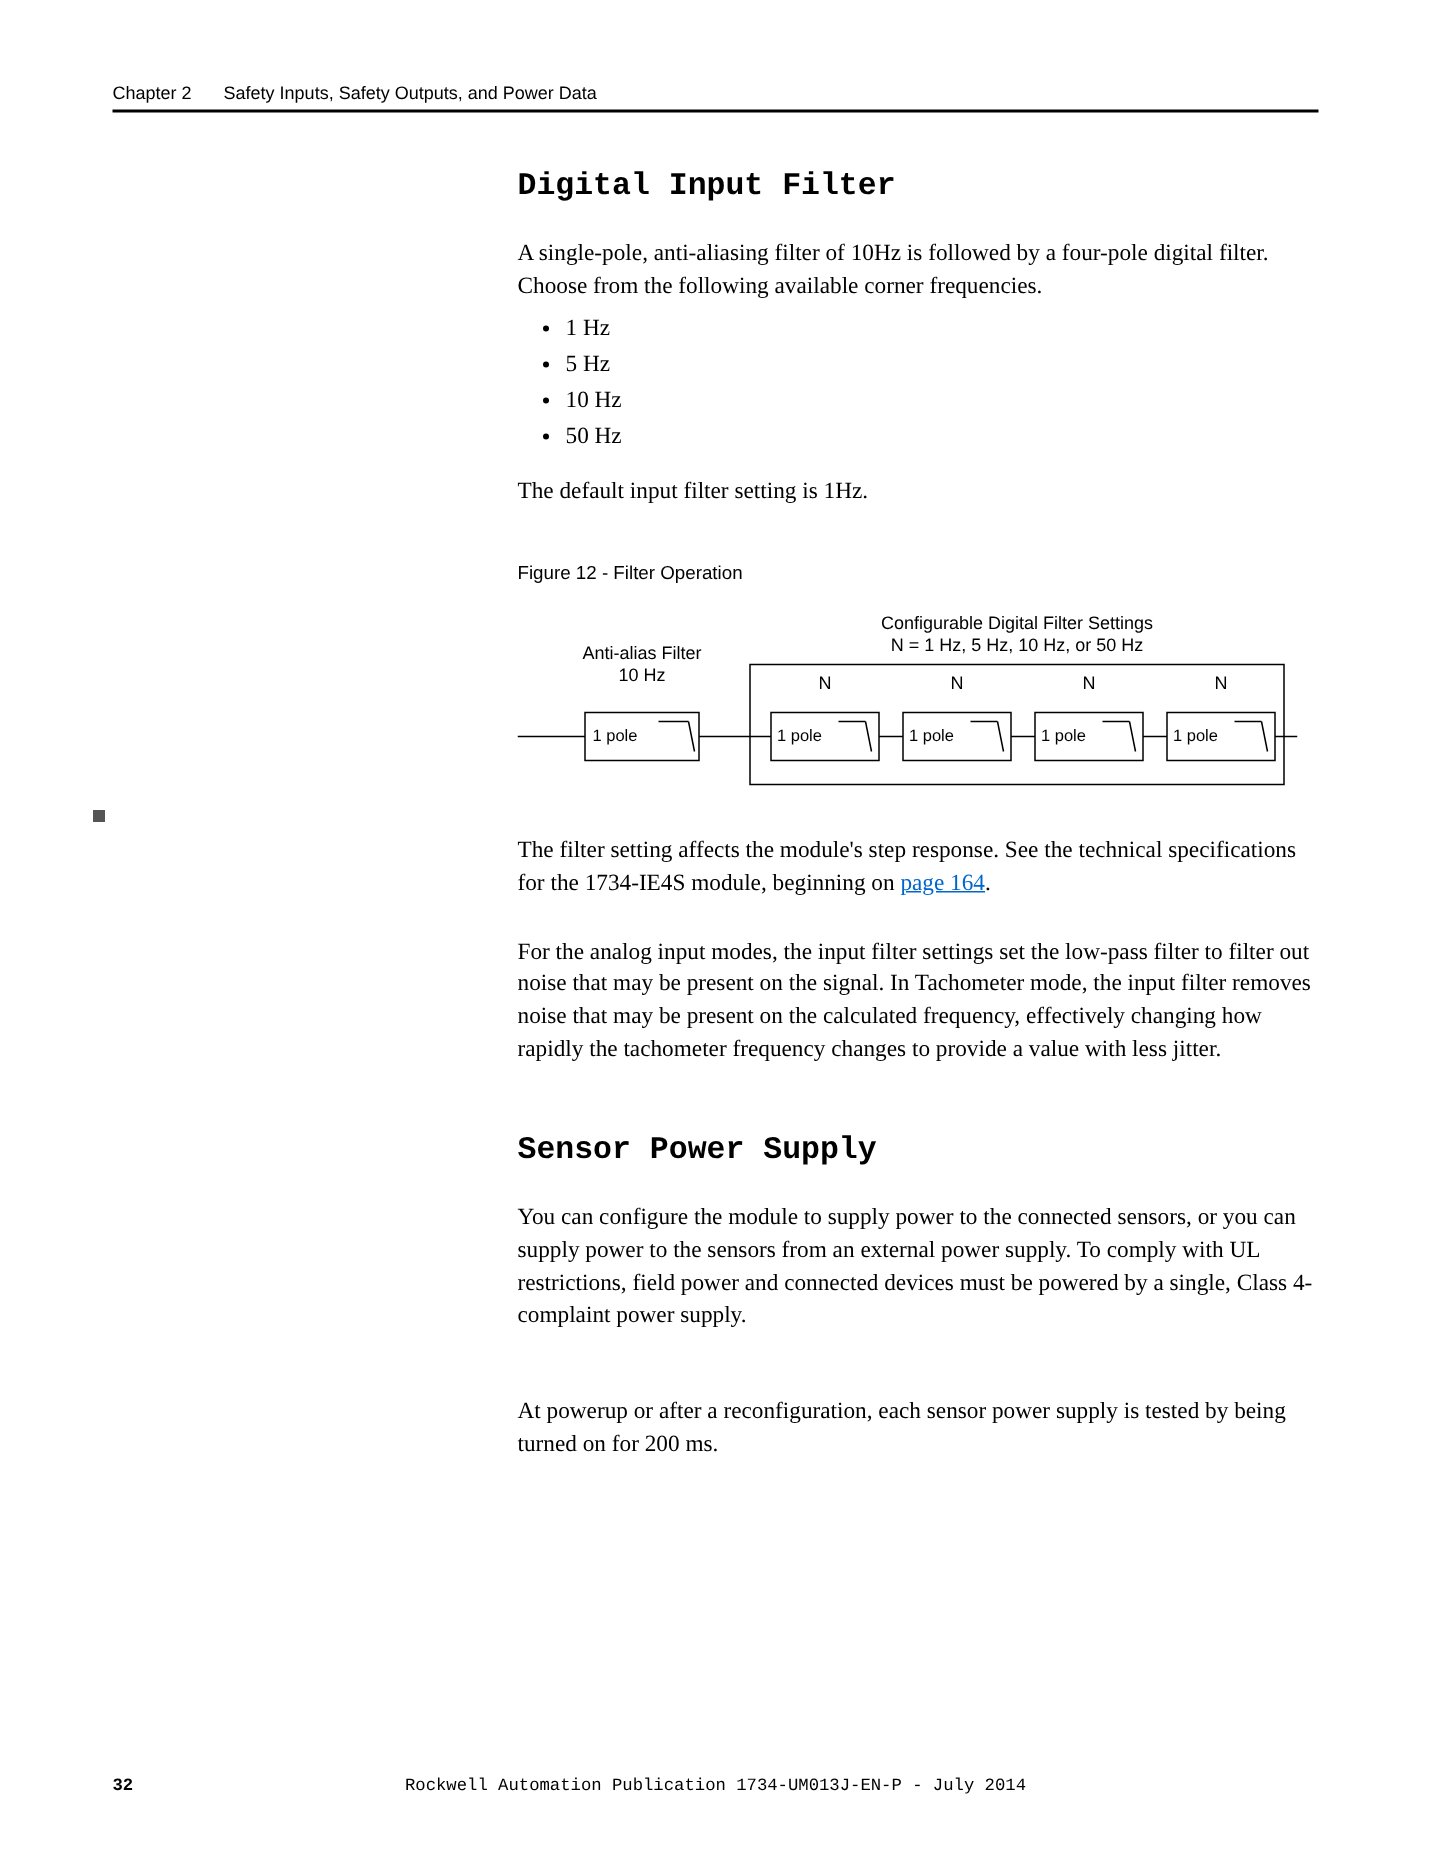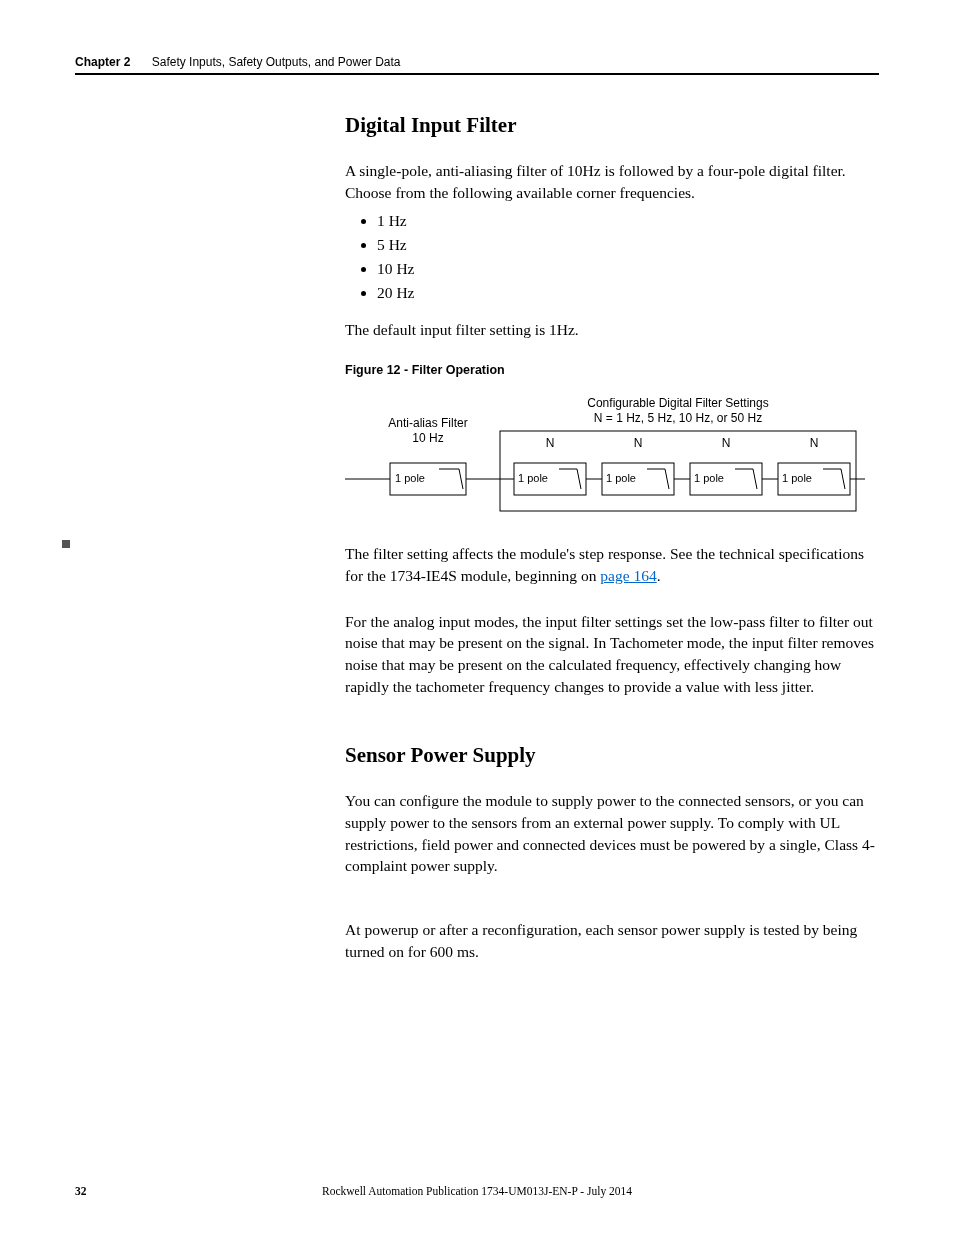--- a/index.html
+++ b/index.html
@@ -16,70 +16,70 @@
     padding: 55px 75px 40px 75px;
     box-sizing: border-box;
     height: 100%;
     position: relative;
   }
   .header-row {
     font-family: Arial, Helvetica, sans-serif;
     font-size: 12px;
     margin-bottom: 4px;
   }
-  .chapter-label { font-weight: bold; }
+  .chapter-label { font-weight: normal; }
   .chapter-title { margin-left: 18px; font-weight: normal; }
   .header-rule {
     border: none;
     border-top: 2px solid #000;
     margin: 0 0 38px 0;
   }
   .content { margin-left: 270px; }
   .section-heading {
-    font-family: Liberation Serif, serif;
+    font-family: Liberation Mono, monospace;
     font-weight: bold;
     font-size: 21px;
     margin: 0 0 22px 0;
   }
   .body-text {
     font-size: 15.5px;
     line-height: 1.4;
     margin: 0 0 6px 0;
   }
   ul.freq-list {
     margin: 6px 0 14px 32px;
     padding: 0;
     list-style: disc;
     font-size: 15.5px;
     line-height: 1.55;
   }
   .figure-caption {
     font-family: Arial, Helvetica, sans-serif;
-    font-weight: bold;
+    font-weight: normal;
     font-size: 12.5px;
-    margin: 22px 0 10px 0;
+    margin: 36px 0 10px 0;
   }
   .figure-wrap {
     margin: 0 0 22px 0;
   }
   .body-text a { color: #0066cc; }
   .change-bar {
     position: absolute;
     left: 62px;
     top: 540px;
     width: 8px;
     height: 8px;
     background: #555;
   }
   .footer {
     position: absolute;
     bottom: 38px;
     left: 75px;
     right: 75px;
-    font-family: Liberation Serif, serif;
+    font-family: Liberation Mono, monospace;
     font-size: 11.5px;
   }
   .footer-page { font-weight: bold; position: absolute; left: 0; }
   .footer-text { display: block; text-align: center; font-weight: normal; }
   .spacer { height: 18px; }
   .spacer-big { height: 40px; }
 </style>
 </head>
 <body>
 
@@ -95,21 +95,21 @@
   <div class="content">
 
     <h2 class="section-heading">Digital Input Filter</h2>
 
     <p class="body-text">A single-pole, anti-aliasing filter of 10Hz is followed by a four-pole digital filter. Choose from the following available corner frequencies.</p>
 
     <ul class="freq-list">
       <li>1 Hz</li>
       <li>5 Hz</li>
       <li>10 Hz</li>
-      <li>20 Hz</li>
+      <li>50 Hz</li>
     </ul>
 
     <p class="body-text">The default input filter setting is 1Hz.</p>
 
     <p class="figure-caption">Figure 12 - Filter Operation</p>
 
     <div class="figure-wrap">
       <svg width="520" height="130" viewBox="0 0 520 130" font-family="Arial, Helvetica, sans-serif">
 
         <text x="83" y="40" text-anchor="middle" font-size="12">Anti-alias Filter</text>
@@ -177,21 +177,21 @@
 
     <p class="body-text">For the analog input modes, the input filter settings set the low-pass filter to filter out noise that may be present on the signal. In Tachometer mode, the input filter removes noise that may be present on the calculated frequency, effectively changing how rapidly the tachometer frequency changes to provide a value with less jitter.</p>
 
     <div class="spacer-big"></div>
 
     <h2 class="section-heading">Sensor Power Supply</h2>
 
     <p class="body-text">You can configure the module to supply power to the connected sensors, or you can supply power to the sensors from an external power supply. To comply with UL restrictions, field power and connected devices must be powered by a single, Class 4-complaint power supply.</p>
     <div class="spacer"></div>
     <div class="spacer"></div>
-    <p class="body-text">At powerup or after a reconfiguration, each sensor power supply is tested by being turned on for 600 ms.</p>
+    <p class="body-text">At powerup or after a reconfiguration, each sensor power supply is tested by being turned on for 200 ms.</p>
 
   </div>
 
   <div class="footer">
     <span class="footer-page">32</span>
     <span class="footer-text">Rockwell Automation Publication 1734-UM013J-EN-P - July 2014</span>
   </div>
 </div>
 
 </body></html>

